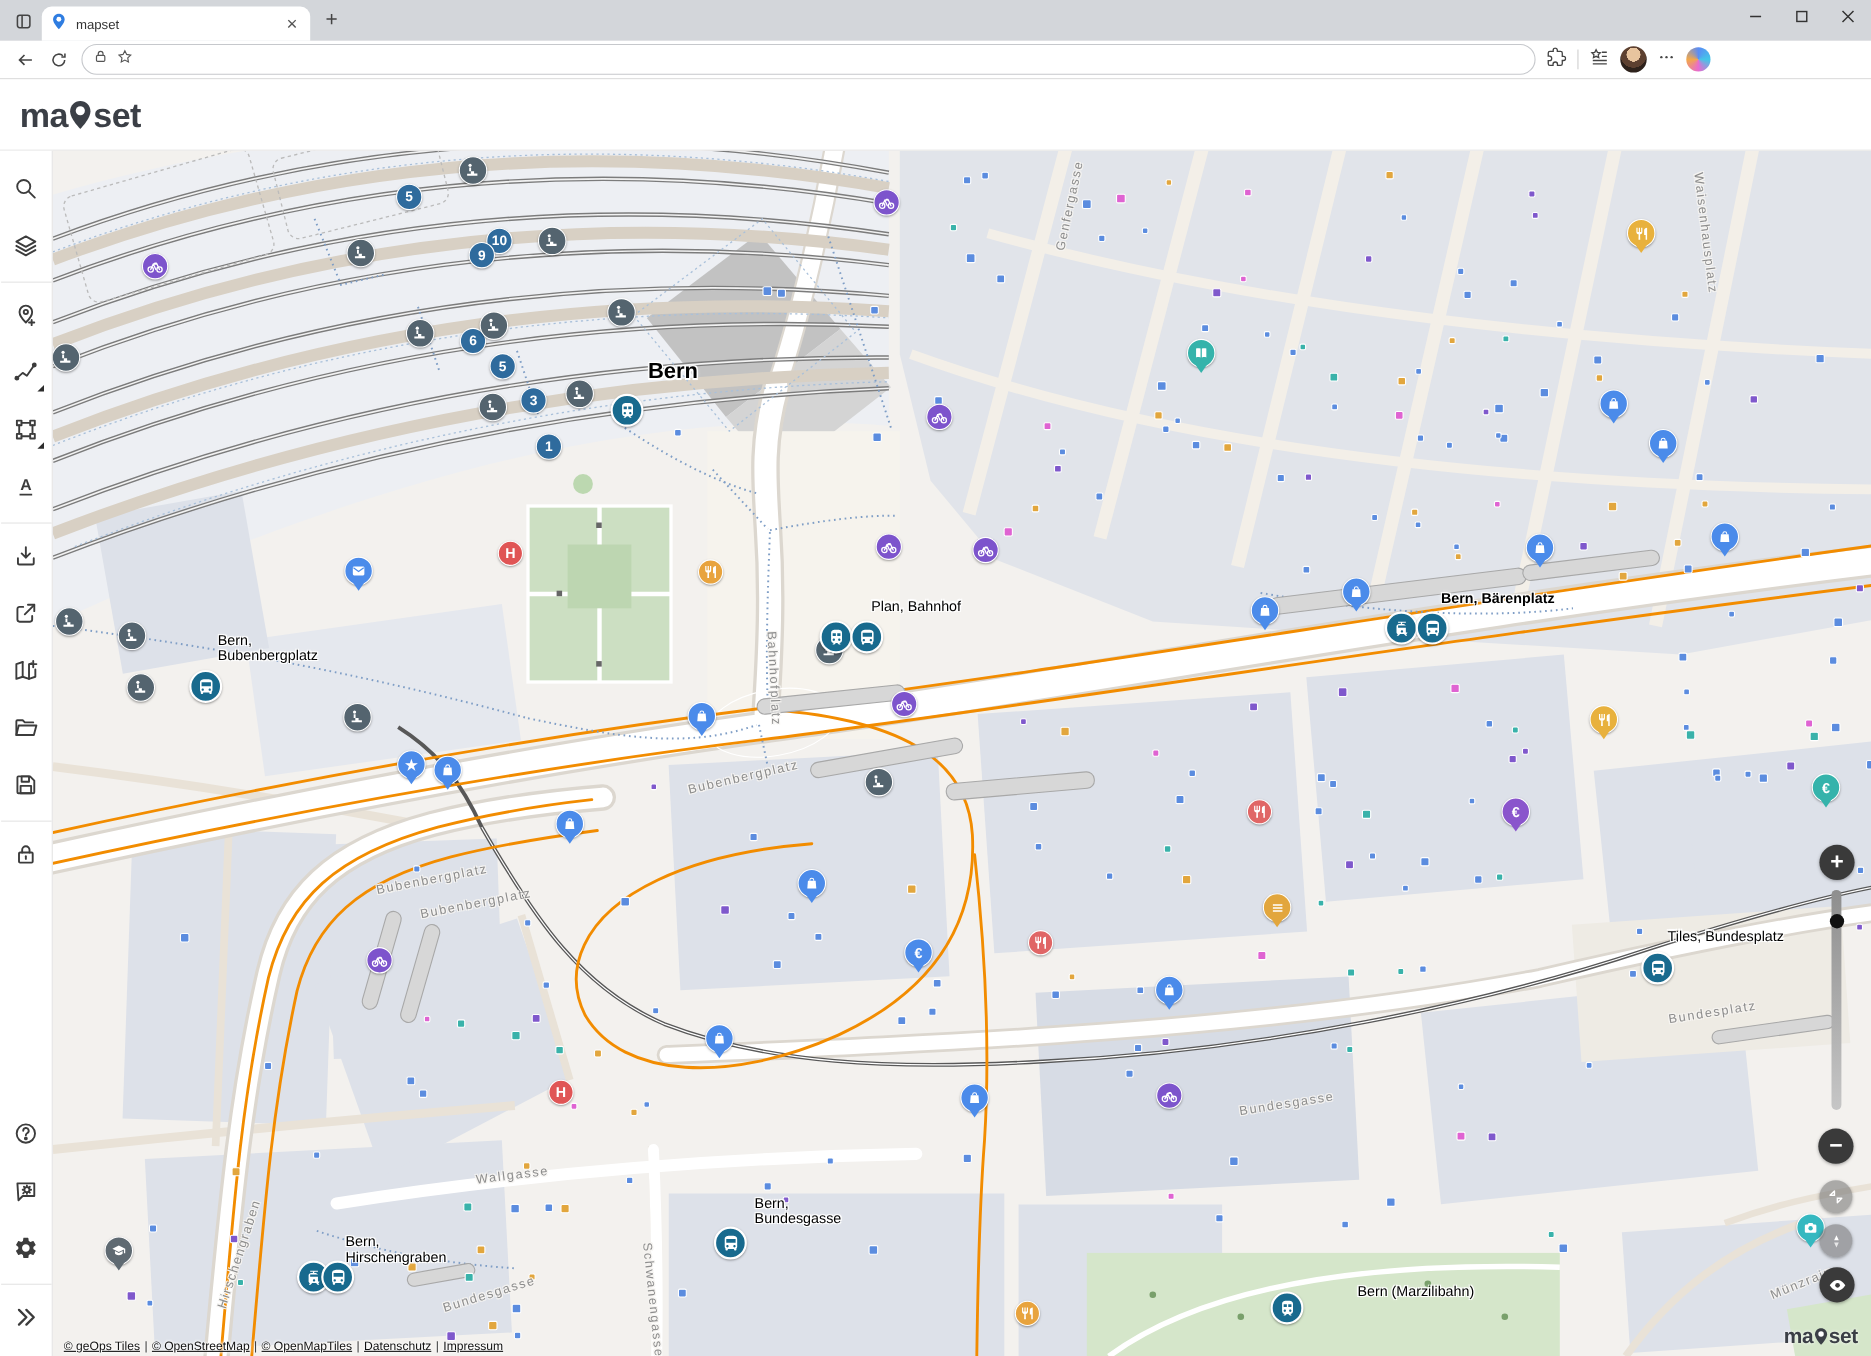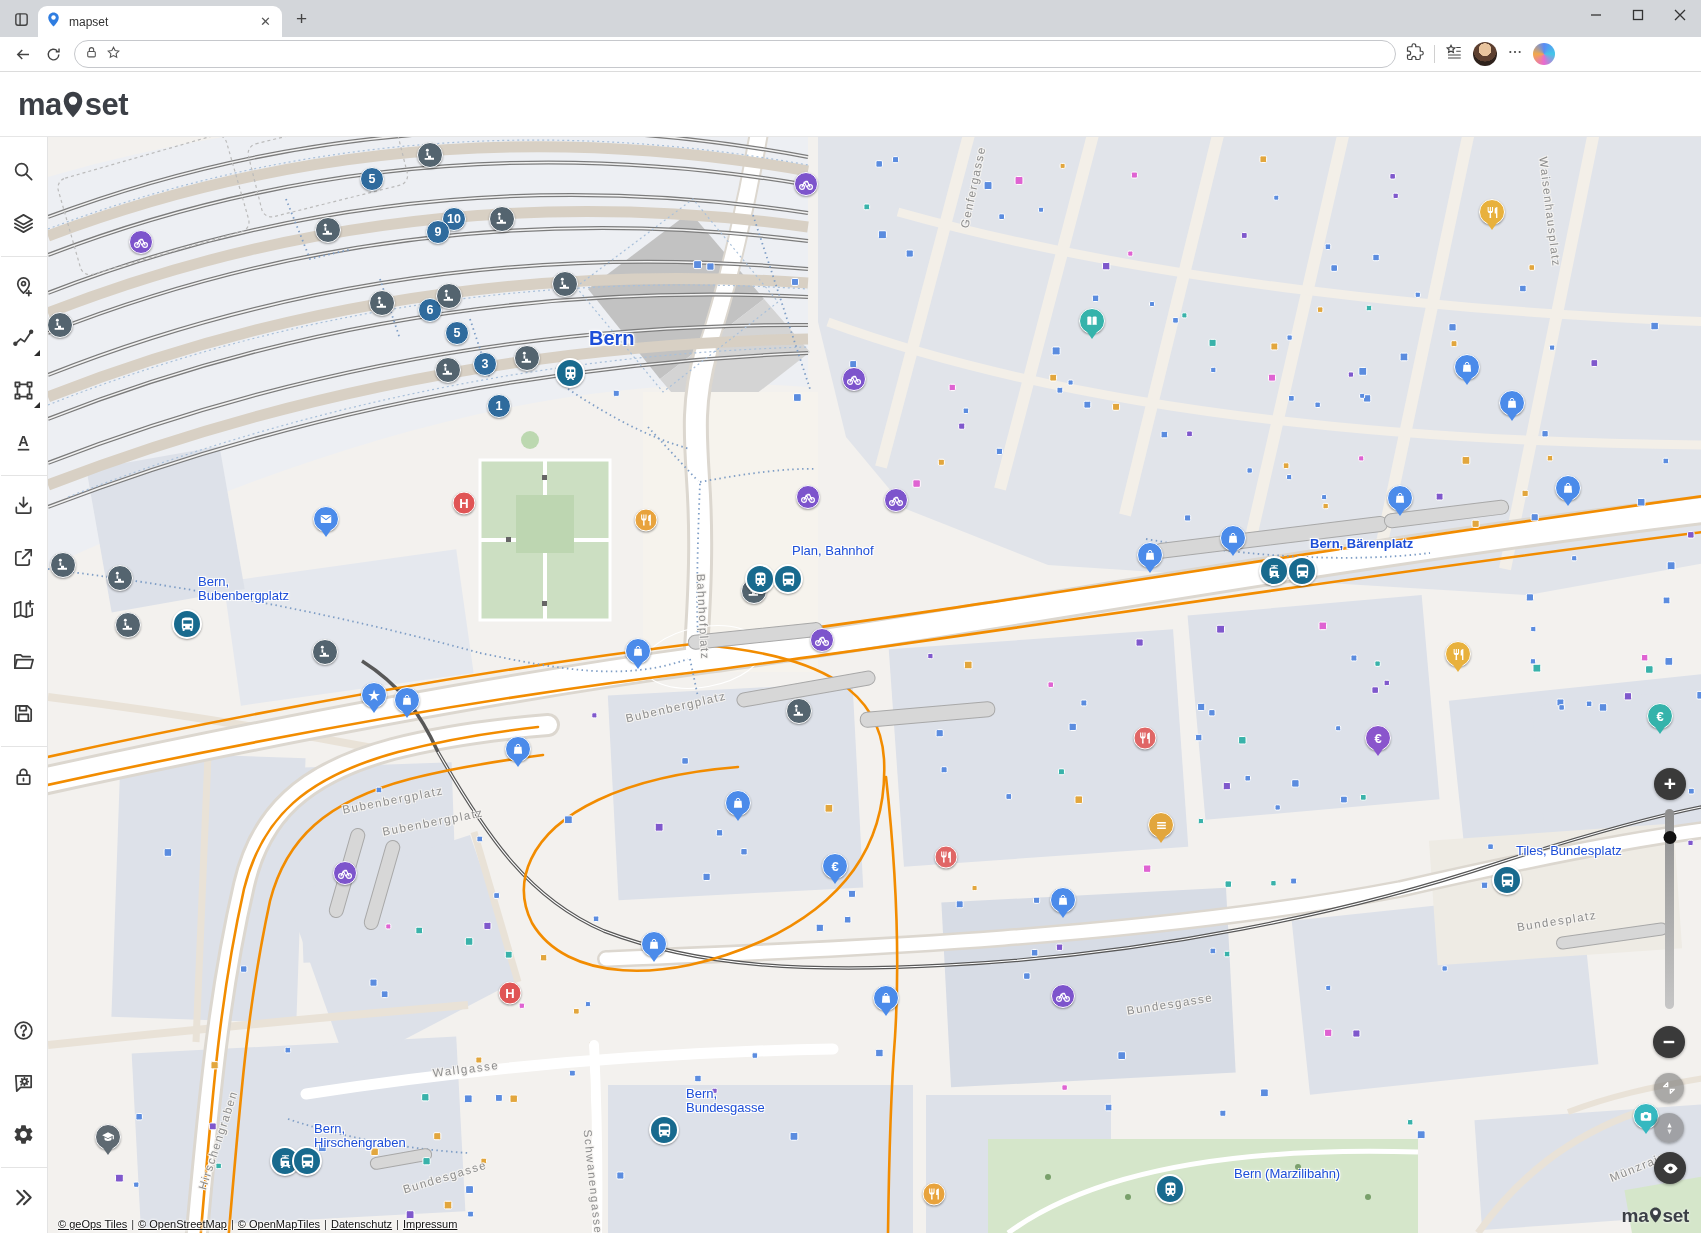--- a/index.html
+++ b/index.html
@@ -51,21 +51,21 @@
   .sdiv{width:46px;height:1px;background:#e4e4e4;margin:5px 0;}
   .sb-bottom{margin-top:auto;display:flex;flex-direction:column;align-items:center;}
   
   .map{position:absolute;left:48px;top:137px;width:1653px;height:1096px;overflow:hidden;
     background:#f3f1ee;}
   .map svg.base{position:absolute;left:0;top:0;}
   .lyr{position:absolute;left:0;top:0;width:100%;height:100%;pointer-events:none;}
   .street-label{position:absolute;font-size:11.5px;color:#8d8d8d;letter-spacing:1.6px;
     white-space:nowrap;transform-origin:50% 50%;
     text-shadow:-1px -1px 0 #f6f4f1,1px -1px 0 #f6f4f1,-1px 1px 0 #f6f4f1,1px 1px 0 #f6f4f1;}
-  .stop-label{position:absolute;font-size:13px;color:#1d4ed8;line-height:1.1;white-space:nowrap;
+  .stop-label{position:absolute;font-size:13px;color:#000000;line-height:1.1;white-space:nowrap;
     text-shadow:-1px -1px 0 #fff,1px -1px 0 #fff,-1px 1px 0 #fff,1px 1px 0 #fff,0 0 4px #fff;}
   .stop-label span{display:block;}
   .city-label{font-size:20px;font-weight:bold;}
   .mk{position:absolute;display:flex;align-items:center;justify-content:center;
     border-radius:50%;box-shadow:0 1px 2px rgba(0,0,0,.35);transform:translate(-50%,-50%);}
   .mk svg{display:block;}
   .stop-icon{width:30px;height:30px;background:#186a8e;border:2px solid #fff;box-sizing:border-box;}
   .numchip{width:24px;height:24px;background:#2f6b9d;border:1.5px solid #fff;box-sizing:border-box;
     color:#fff;font-size:12.5px;font-weight:bold;}
   .esc{width:26px;height:26px;background:#54646f;border:1.5px solid #fff;box-sizing:border-box;}

